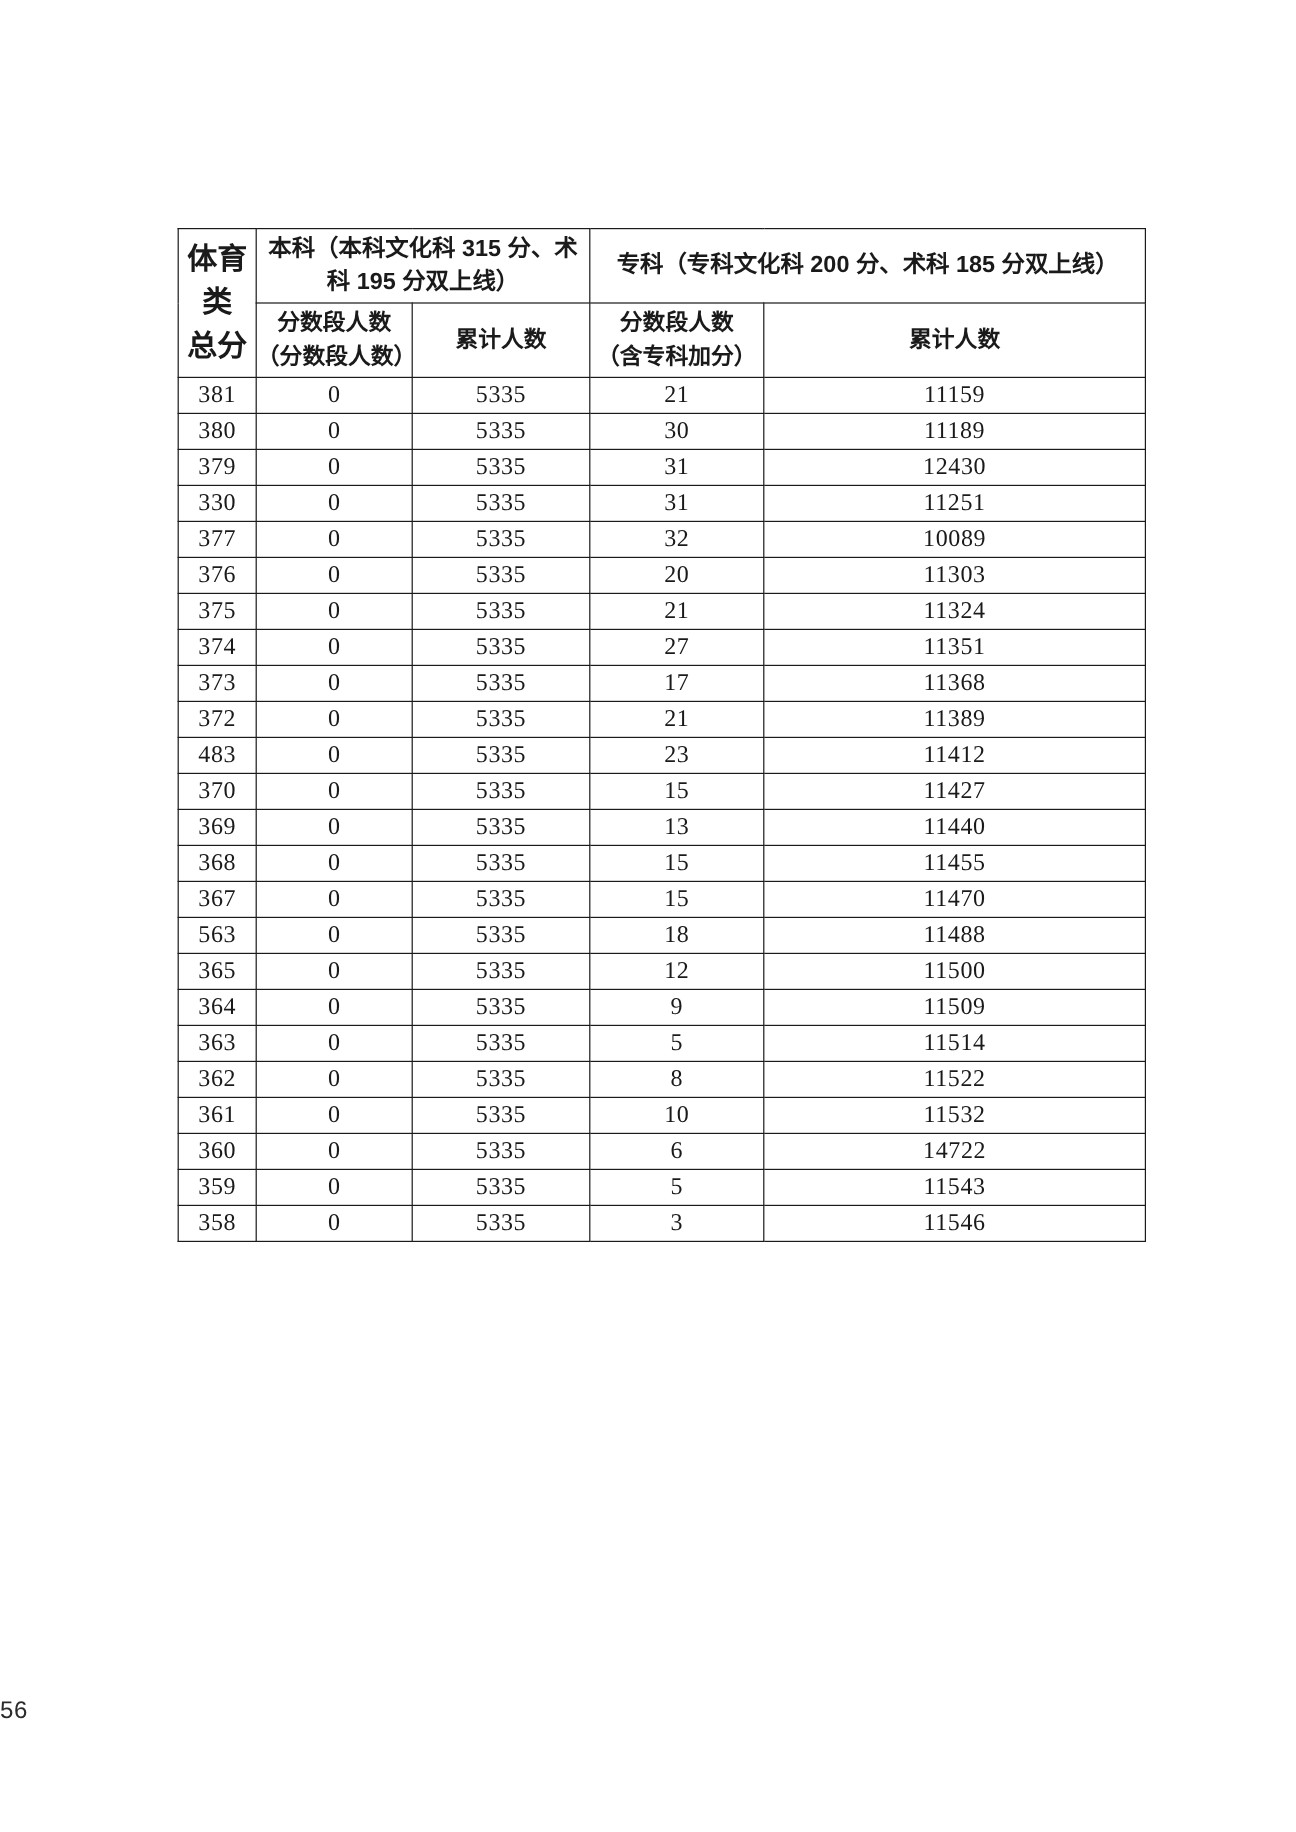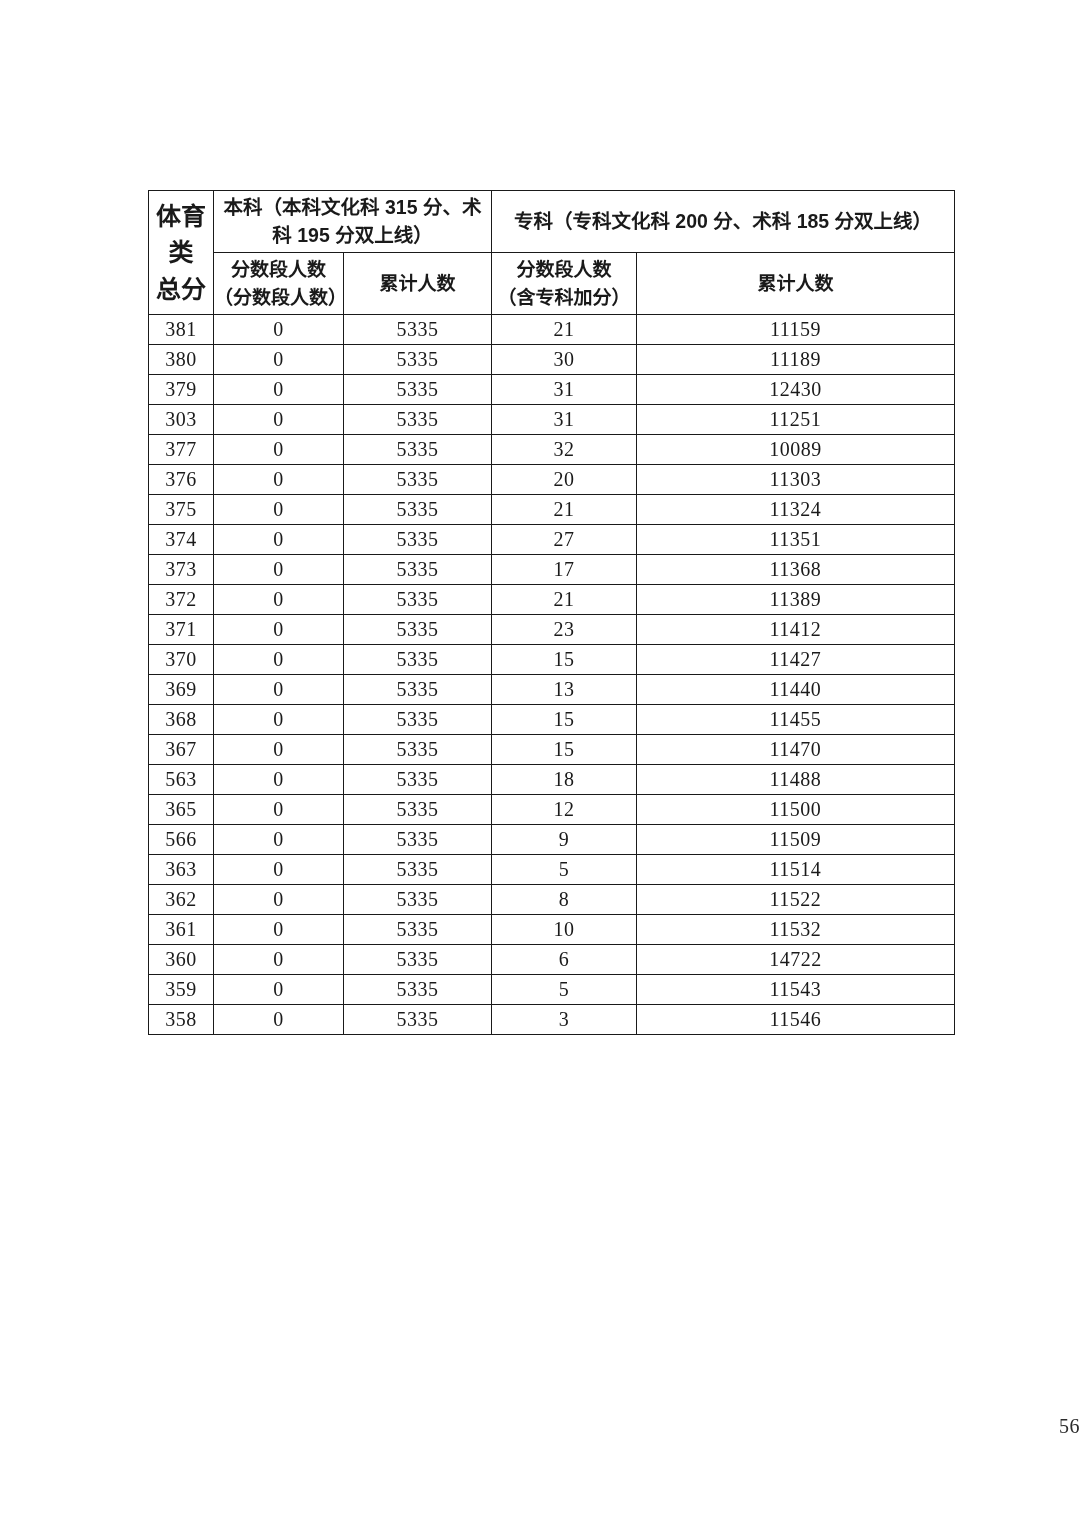--- a/index.html
+++ b/index.html
@@ -97,22 +97,22 @@
     line-height: 29px;
     letter-spacing: 0.5px;
   }
 
   
   .page-number {
     position: absolute;
     left: 0;
     right: 0;
     top: 1415px;
-    text-align: right;
-    font-family: Liberation Serif, serif;
+    text-align: left;
+    font-family: Liberation Sans, sans-serif;
     font-size: 20px;
     color: #2b2b2b;
     letter-spacing: 0.5px;
   }
 </style>
 </head>
 <body>
 
 <div class="page">
 
@@ -171,21 +171,21 @@
             <td>11189</td>
           </tr>
           <tr>
             <td>379</td>
             <td>0</td>
             <td>5335</td>
             <td>31</td>
             <td>12430</td>
           </tr>
           <tr>
-            <td>303</td>
+            <td>330</td>
             <td>0</td>
             <td>5335</td>
             <td>31</td>
             <td>11251</td>
           </tr>
           <tr>
             <td>377</td>
             <td>0</td>
             <td>5335</td>
             <td>32</td>
@@ -220,21 +220,21 @@
             <td>11368</td>
           </tr>
           <tr>
             <td>372</td>
             <td>0</td>
             <td>5335</td>
             <td>21</td>
             <td>11389</td>
           </tr>
           <tr>
-            <td>371</td>
+            <td>483</td>
             <td>0</td>
             <td>5335</td>
             <td>23</td>
             <td>11412</td>
           </tr>
           <tr>
             <td>370</td>
             <td>0</td>
             <td>5335</td>
             <td>15</td>
@@ -269,21 +269,21 @@
             <td>11488</td>
           </tr>
           <tr>
             <td>365</td>
             <td>0</td>
             <td>5335</td>
             <td>12</td>
             <td>11500</td>
           </tr>
           <tr>
-            <td>566</td>
+            <td>364</td>
             <td>0</td>
             <td>5335</td>
             <td>9</td>
             <td>11509</td>
           </tr>
           <tr>
             <td>363</td>
             <td>0</td>
             <td>5335</td>
             <td>5</td>

